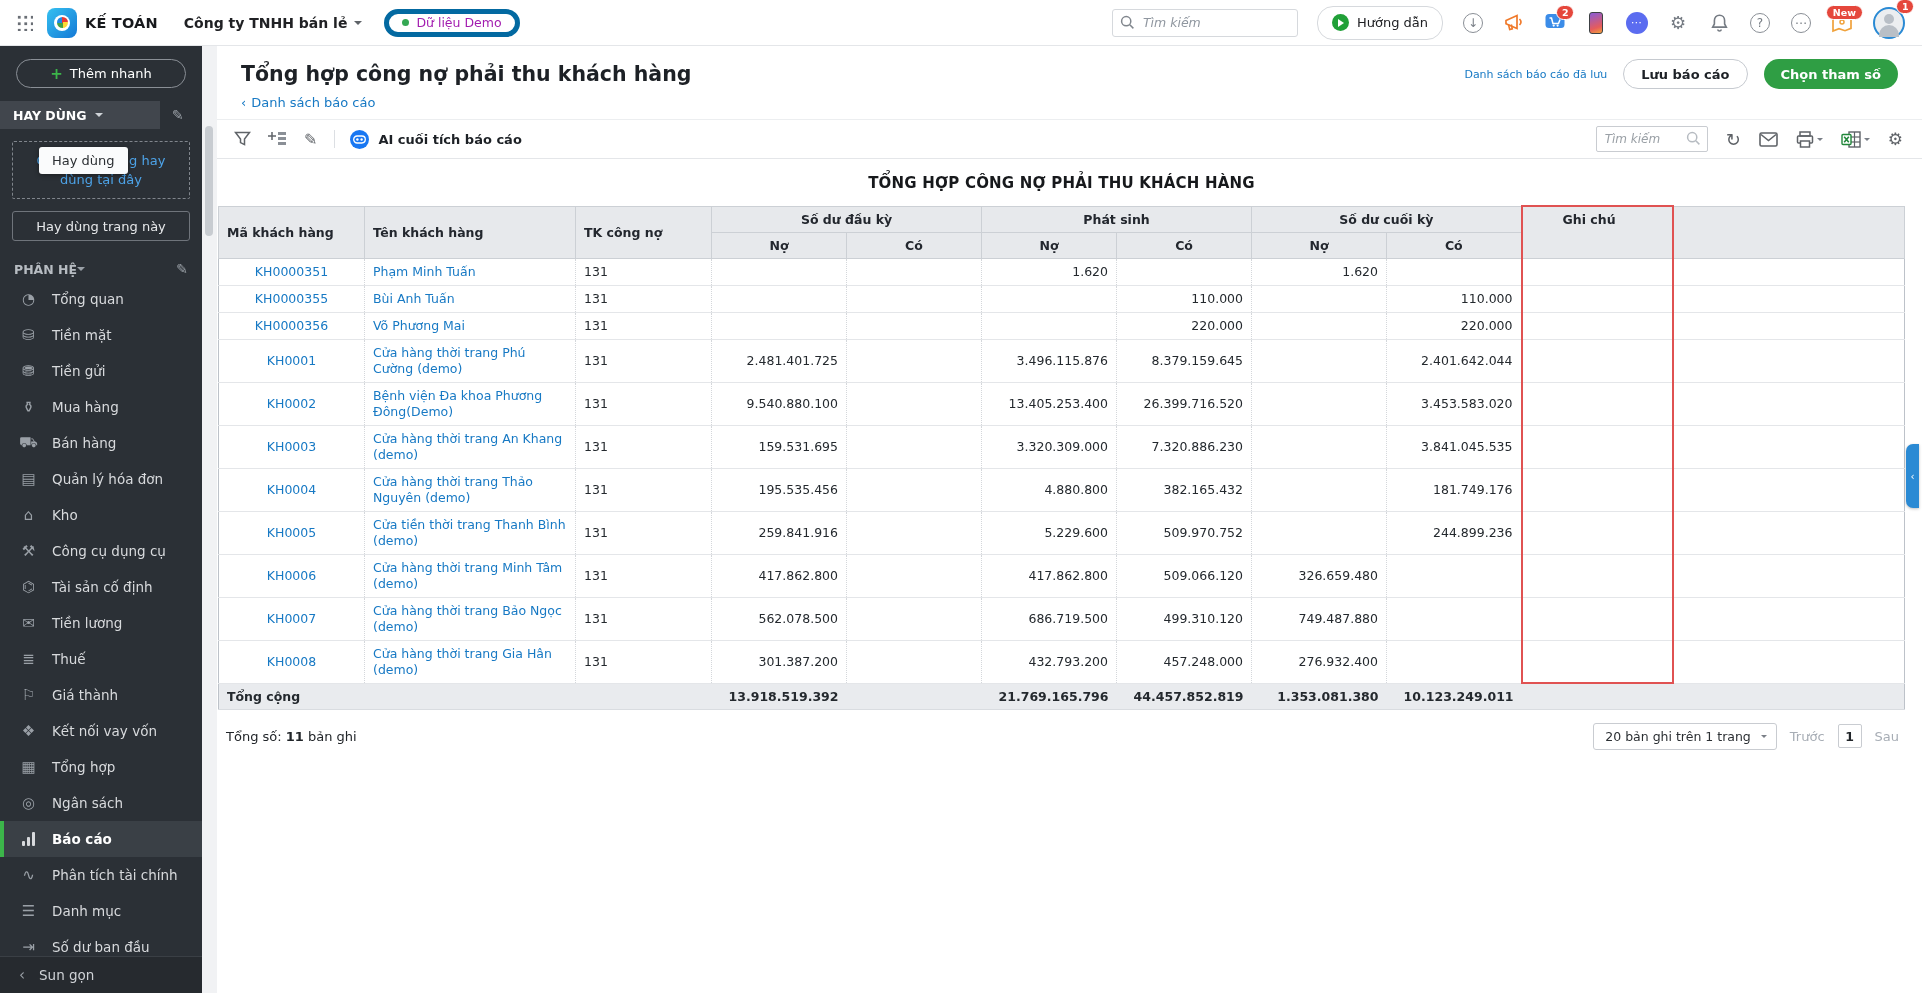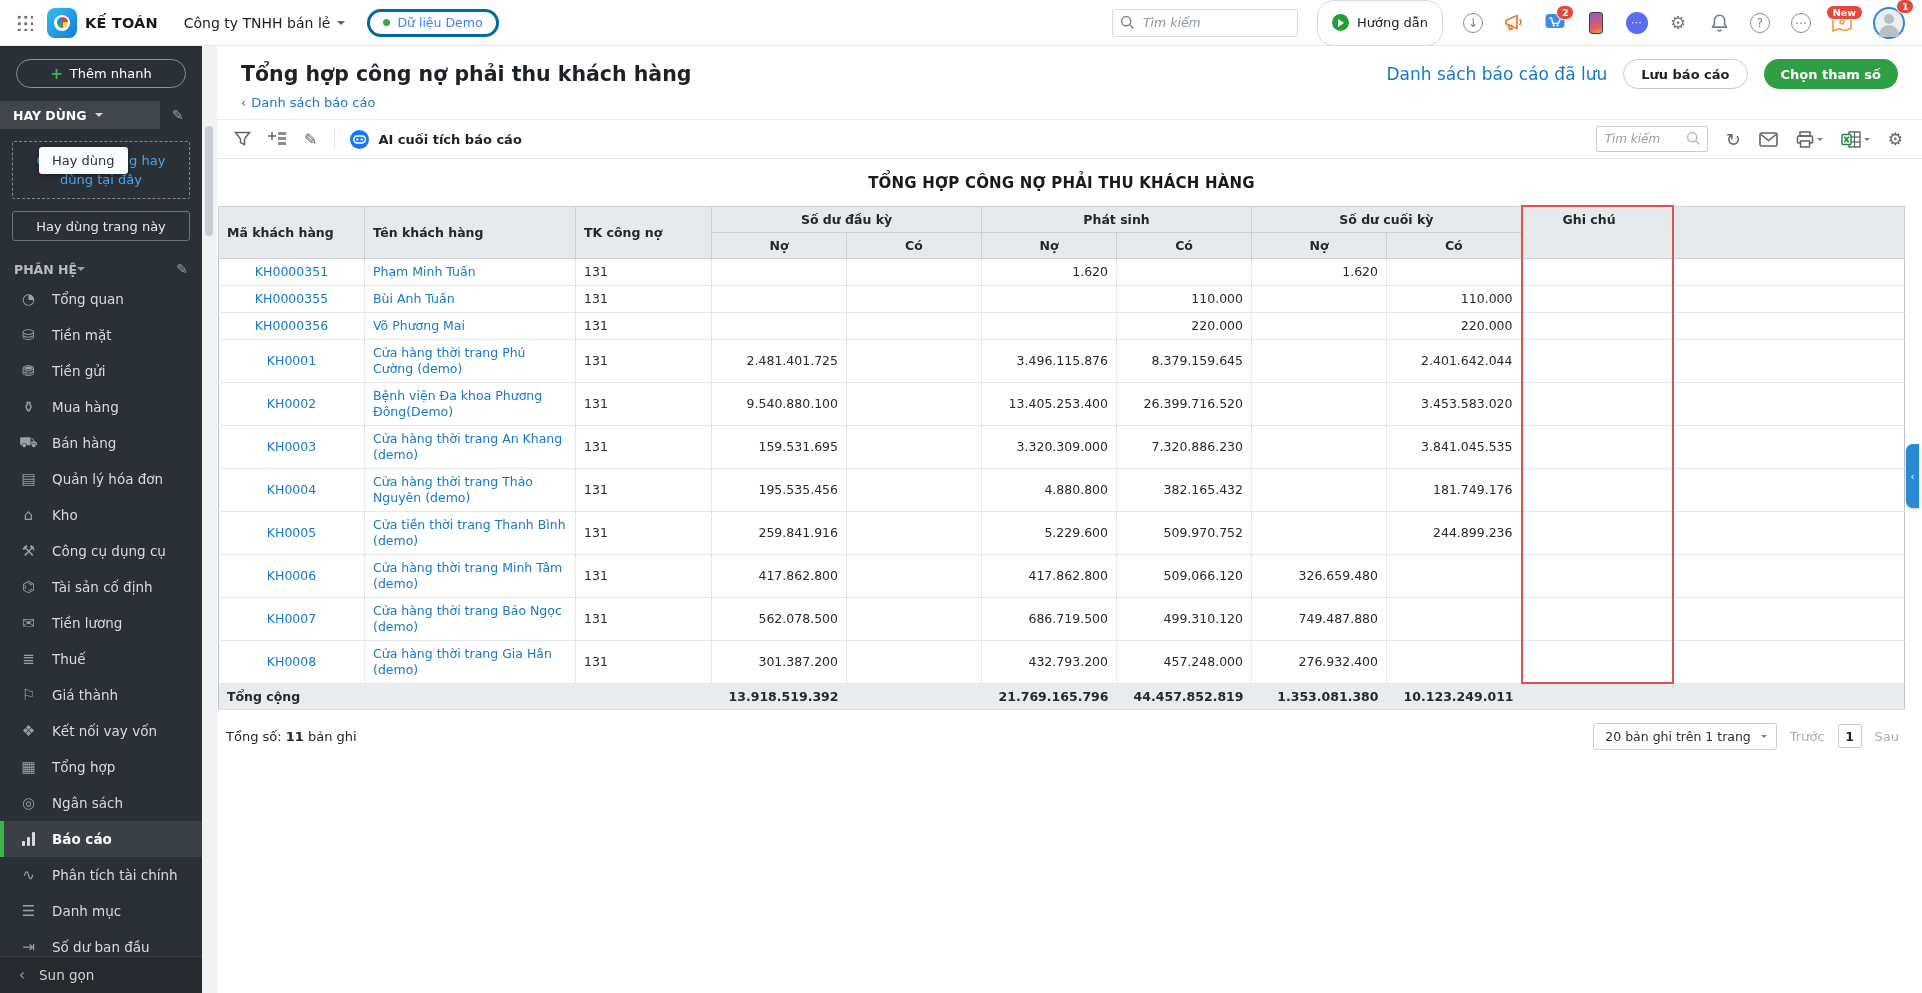--- a/index.html
+++ b/index.html
@@ -10,32 +10,32 @@
   .topbar{position:absolute;left:0;top:0;width:1922px;height:46px;background:#fff;
     border-bottom:1px solid #e4e6e9;display:flex;align-items:center;padding:0 16px;z-index:30;}
   .grid-dots{width:17px;height:17px;margin-right:14px;cursor:pointer;
     background:radial-gradient(#6a6f76 1.5px,transparent 1.8px) 0 0/6.5px 6.5px;}
   .applogo{width:30px;height:30px;border-radius:8px;background:linear-gradient(135deg,#35c0f0,#1479d6);
     display:flex;align-items:center;justify-content:center;margin-right:8px;}
   .applogo .pin{width:16px;height:16px;border-radius:50%;background:#fff;display:flex;align-items:center;justify-content:center;}
   .applogo .pin i{display:block;width:11px;height:11px;border-radius:50%;
     background:conic-gradient(#e53935 0 25%,#fdd835 0 50%,#43a047 0 75%,#1e88e5 0);}
   .appname{font-size:14.5px;font-weight:700;color:#17191c;letter-spacing:.2px;margin-right:26px;}
-  .company{display:flex;align-items:center;gap:7px;font-size:14px;font-weight:400;color:#202124;cursor:pointer;margin-right:22px;}
+  .company{display:flex;align-items:center;gap:7px;font-size:14px;font-weight:700;color:#202124;cursor:pointer;margin-right:22px;}
   .caret{width:0;height:0;border:4.5px solid transparent;border-top-color:#5f6368;margin-top:4px;}
-  .demo-pill{display:flex;align-items:center;gap:7px;border:3px solid #0369a1;border-radius:16px;
-    height:28px;padding:0 13px;font-size:12.5px;color:#3b82f6;justify-content:center;}
+  .demo-pill{display:flex;align-items:center;gap:7px;border:5px solid #0369a1;border-radius:16px;
+    height:28px;padding:0 13px;font-size:12.5px;color:#a21caf;justify-content:center;}
   .demo-pill .dot{width:7px;height:7px;border-radius:50%;background:#34a853;}
   .topbar-right{margin-left:auto;display:flex;align-items:center;gap:19px;}
   .tb-search{position:relative;width:186px;}
   .tb-search input{width:186px;height:28px;border:1px solid #d6d9dd;border-radius:3px;padding:0 8px 0 30px;
     font-size:12.5px;font-style:italic;color:#3c4043;outline:none;font-family:inherit;}
   .tb-search input::placeholder{color:#9097a0;}
   .tb-search .mag{position:absolute;left:8px;top:6px;}
-  .guide-pill{display:flex;align-items:center;gap:8px;border:1px solid #d6d9dd;border-radius:16px;height:46px;
+  .guide-pill{display:flex;align-items:center;gap:8px;border:1px solid #d6d9dd;border-radius:16px;height:34px;
     padding:0 14px;font-size:13px;color:#202124;cursor:pointer;background:#fff;}
   .play{width:17px;height:17px;border-radius:50%;background:#21a038;position:relative;}
   .play::after{content:"";position:absolute;left:6.5px;top:4.5px;border:4px solid transparent;border-left:6px solid #fff;}
   .tico{position:relative;color:#757b83;cursor:pointer;display:flex;align-items:center;justify-content:center;width:22px;height:22px;}
   .circ{border:1.5px solid #8a8f96;border-radius:50%;width:20px;height:20px;font-size:12px;display:flex;align-items:center;justify-content:center;color:#757b83;}
   .badge{position:absolute;top:-7px;right:-8px;background:#e5473c;color:#fff;font-size:9.5px;font-weight:700;
     border-radius:9px;padding:1px 4.5px;border:1.5px solid #fff;line-height:11px;}
   .badge.new{right:-10px;padding:1px 6px;}
   .chatico{width:22px;height:22px;border-radius:50%;background:#5b6cf0;color:#fff;font-size:11px;display:flex;align-items:center;justify-content:center;letter-spacing:1px;}
   .phoneico{width:14px;height:22px;border-radius:3px;background:linear-gradient(160deg,#8a5cd6,#e65c5c 70%,#f0a23c);border:1px solid #3c4043;}
@@ -79,21 +79,21 @@
   
   .vstrip{position:absolute;left:202px;top:46px;bottom:0;width:15px;background:#f1f2f4;z-index:10;}
   .vstrip .thumb{position:absolute;left:3px;top:80px;width:8px;height:110px;border-radius:4px;background:#c8ccd1;cursor:pointer;}
 
   
   .main{position:absolute;left:217px;top:46px;right:0;bottom:0;background:#fff;overflow:hidden;}
   .page-head{display:flex;align-items:center;padding:13px 24px 2px 24px;}
   .page-title{font-size:20.5px;font-weight:700;color:#1d2126;}
   .head-actions{margin-left:auto;display:flex;align-items:center;gap:16px;}
   a.blue{color:#1779c4;text-decoration:none;cursor:pointer;}
-  .saved-link{font-size:17px;}
+  .saved-link{font-size:11px;}
   .btn-outline{height:30px;border:1px solid #c6cad0;border-radius:16px;background:#fff;color:#1d2126;
     font-size:13px;font-weight:700;padding:0 17px;cursor:pointer;font-family:inherit;}
   .btn-green{height:30px;border:none;border-radius:16px;background:#2f9e44;color:#fff;
     font-size:13px;font-weight:700;padding:0 17px;cursor:pointer;font-family:inherit;}
   .back-row{padding:4px 24px 9px;font-size:13px;}
   .back-row a{display:inline-flex;align-items:center;gap:5px;}
   .toolbar{height:40px;border-top:1px solid #eceef0;border-bottom:1px solid #e4e6e9;display:flex;align-items:center;padding:0 17px;}
   .tool-ic{color:#5f6368;margin-right:17px;cursor:pointer;display:flex;align-items:center;font-size:16px;}
   .tb-divider{width:1px;height:18px;background:#dcdfe3;margin:0 15px 0 0;}
   .ai-chip{display:flex;align-items:center;gap:9px;cursor:pointer;}

